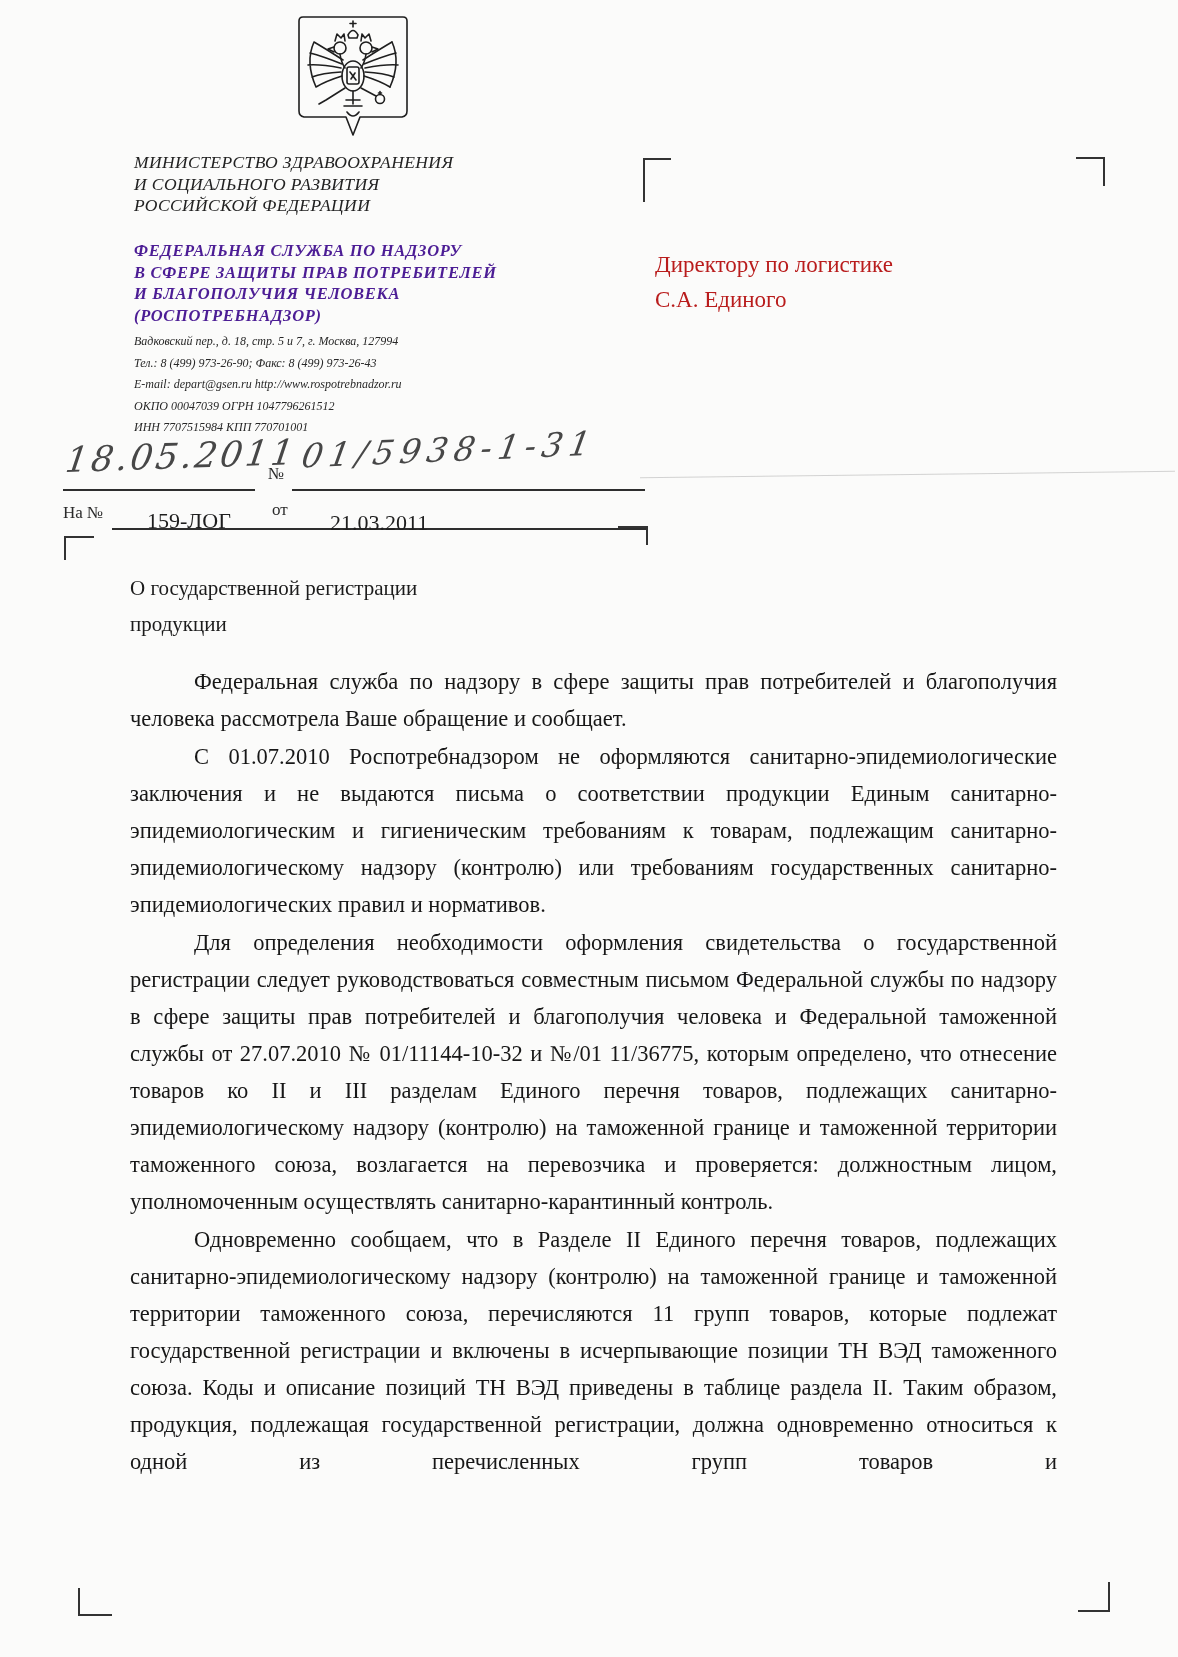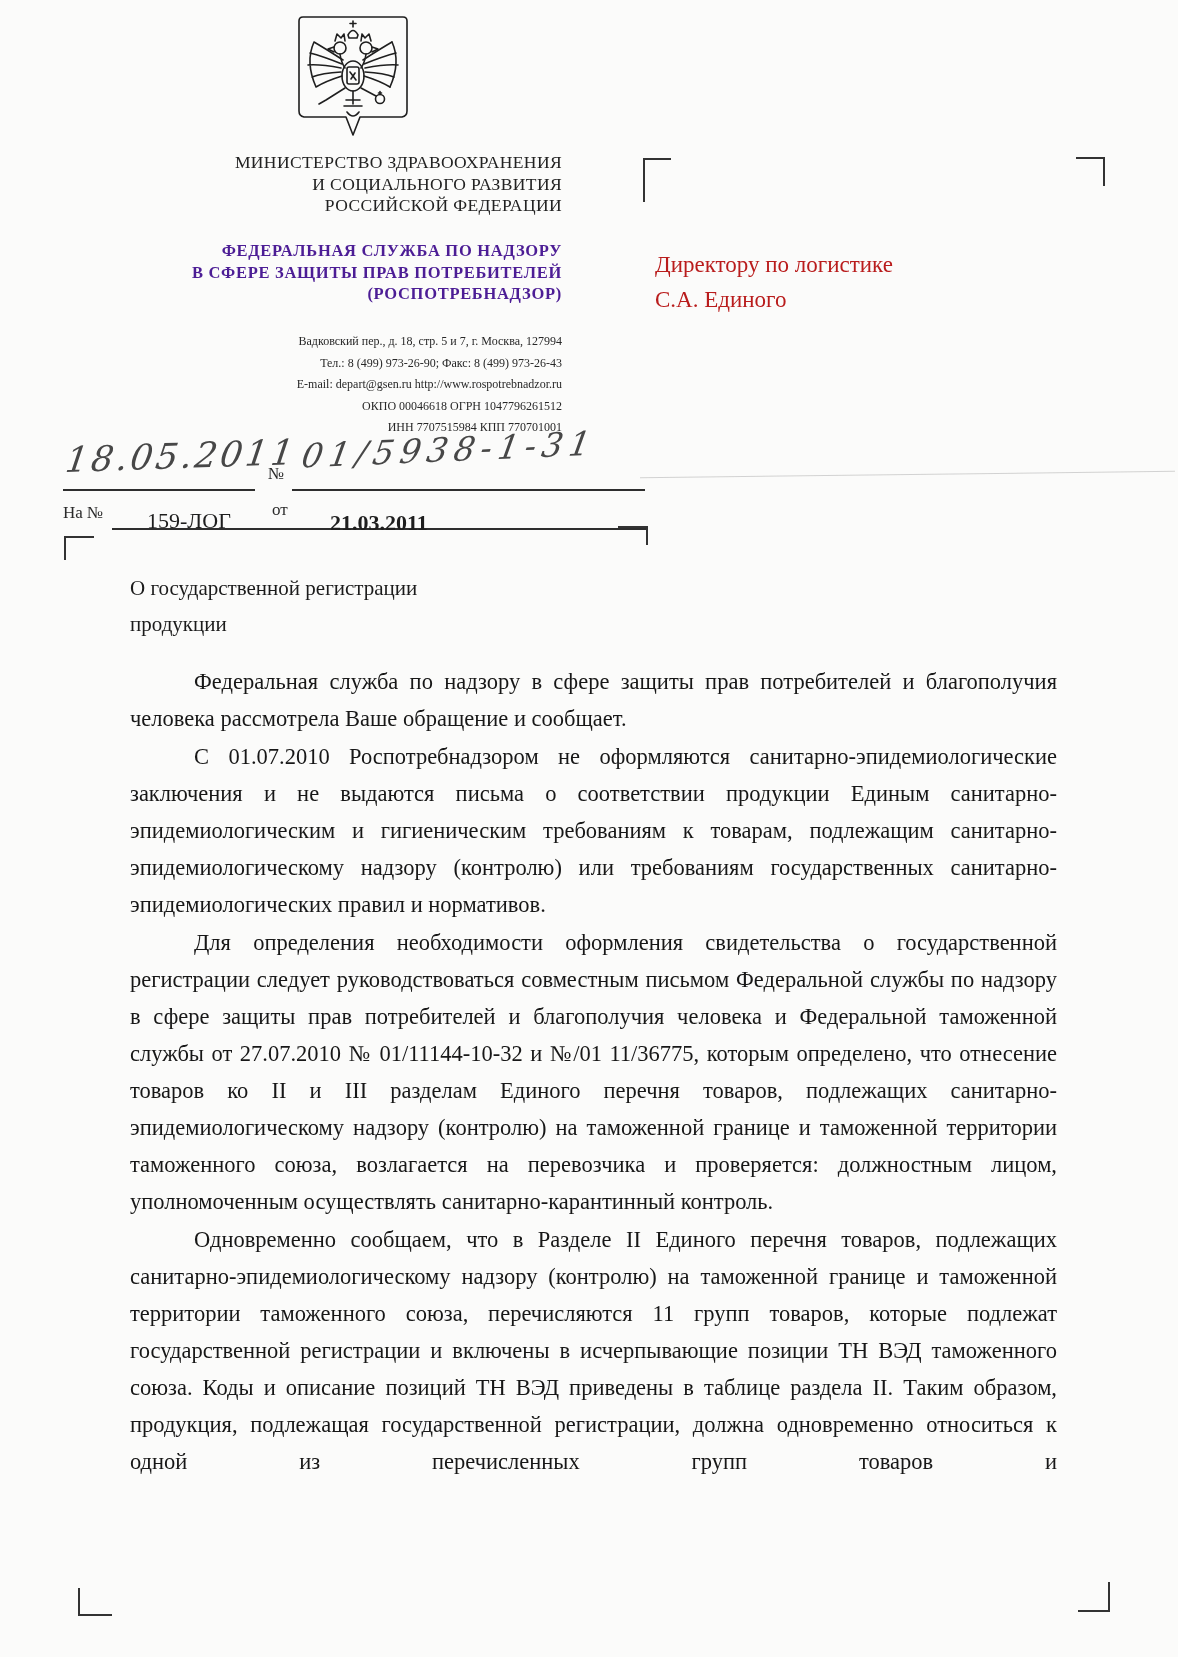--- a/index.html
+++ b/index.html
@@ -7,21 +7,21 @@
     width:1178px;height:1657px;
     background:#fbfbfa;
     font-family:"Liberation Serif","DejaVu Serif",serif;
     color:#1c1c1c;
     overflow:hidden;
   }
   .page{position:relative;width:1178px;height:1657px;}
   .abs{position:absolute;}
 
   
-  .lh-center{left:122px;width:440px;text-align:right;}
+  .lh-center{left:134px;width:440px;text-align:left;font-style:italic;}
   .ministry{top:152px;font-size:17.5px;line-height:21.5px;letter-spacing:.4px;color:#222;}
   .service{top:240px;font-size:16.5px;line-height:21.5px;font-weight:bold;letter-spacing:.7px;color:#4c1d95;}
   .contacts{top:331px;font-size:12px;line-height:21.5px;color:#272727;}
 
   
   .recipient{left:655px;top:247px;font-size:23px;line-height:35px;color:#b91c1c;}
 
   
   .ref-label{font-size:17px;color:#2a2a2a;}
   .typed{font-size:22px;color:#1e1e1e;}
@@ -95,28 +95,29 @@
 
   <div class="abs lh-center ministry">
     <div>МИНИСТЕРСТВО ЗДРАВООХРАНЕНИЯ</div>
     <div>И СОЦИАЛЬНОГО РАЗВИТИЯ</div>
     <div>РОССИЙСКОЙ ФЕДЕРАЦИИ</div>
   </div>
 
   <div class="abs lh-center service">
     <div>ФЕДЕРАЛЬНАЯ СЛУЖБА ПО НАДЗОРУ</div>
     <div>В СФЕРЕ ЗАЩИТЫ ПРАВ ПОТРЕБИТЕЛЕЙ</div>
+    <div>И БЛАГОПОЛУЧИЯ ЧЕЛОВЕКА</div>
     <div>(РОСПОТРЕБНАДЗОР)</div>
   </div>
 
   <div class="abs lh-center contacts">
     <div>Вадковский пер., д. 18, стр. 5 и 7,  г. Москва, 127994</div>
     <div>Тел.: 8 (499) 973-26-90; Факс: 8 (499) 973-26-43</div>
     <div>E-mail: depart@gsen.ru  http://www.rospotrebnadzor.ru</div>
-    <div>ОКПО 00046618  ОГРН 1047796261512</div>
+    <div>ОКПО 00047039  ОГРН 1047796261512</div>
     <div>ИНН 7707515984  КПП 770701001</div>
   </div>
 
   <div class="abs mark" style="left:643px;top:158px;width:26px;height:42px;border-left-width:2px;border-top-width:2px;"></div>
   <div class="abs mark" style="left:1076px;top:157px;width:27px;height:27px;border-right-width:2px;border-top-width:2px;"></div>
 
   <div class="abs recipient">
     <div>Директору по логистике</div>
     <div>С.А. Единого</div>
   </div>
@@ -125,21 +126,21 @@
   <div class="abs rule" style="left:63px;top:489px;width:192px;"></div>
   <div class="abs ref-label" style="left:268px;top:464px;">№</div>
   <div class="abs hand hand-num">01/5938-1-31</div>
   <div class="abs rule" style="left:292px;top:489px;width:353px;"></div>
 
   <div class="abs ref-label" style="left:63px;top:503px;">На №</div>
   <div class="abs rule" style="left:112px;top:528px;width:194px;"></div>
   <div class="abs typed" style="left:134px;top:508px;margin-left:13px;">159-ЛОГ</div>
   <div class="abs ref-label" style="left:272px;top:500px;">от</div>
   <div class="abs rule" style="left:298px;top:528px;width:348px;"></div>
-  <div class="abs typed" style="left:330px;top:510px;font-weight:bold;">21.03.2011</div>
+  <div class="abs typed" style="left:330px;top:510px;">21.03.2011</div>
 
   <div class="abs mark" style="left:64px;top:536px;width:28px;height:22px;border-left-width:2px;border-top-width:2px;"></div>
   <div class="abs mark" style="left:618px;top:526px;width:28px;height:17px;border-right-width:2px;border-top-width:2px;"></div>
 
   <div class="abs scanline" style="left:640px;top:474px;width:535px;"></div>
 
   <div class="abs subject">
     <div>О государственной регистрации</div>
     <div>продукции</div>
   </div>

